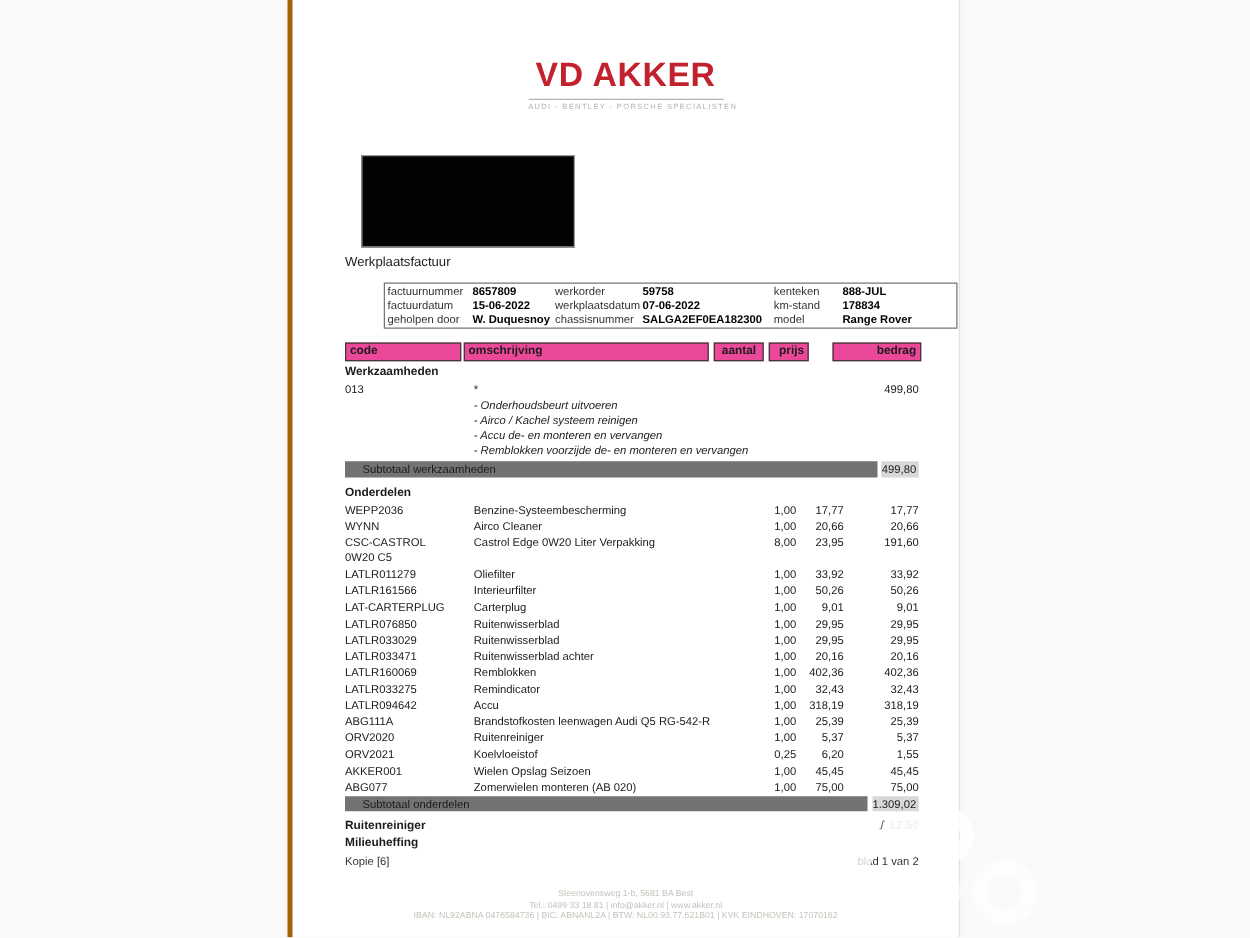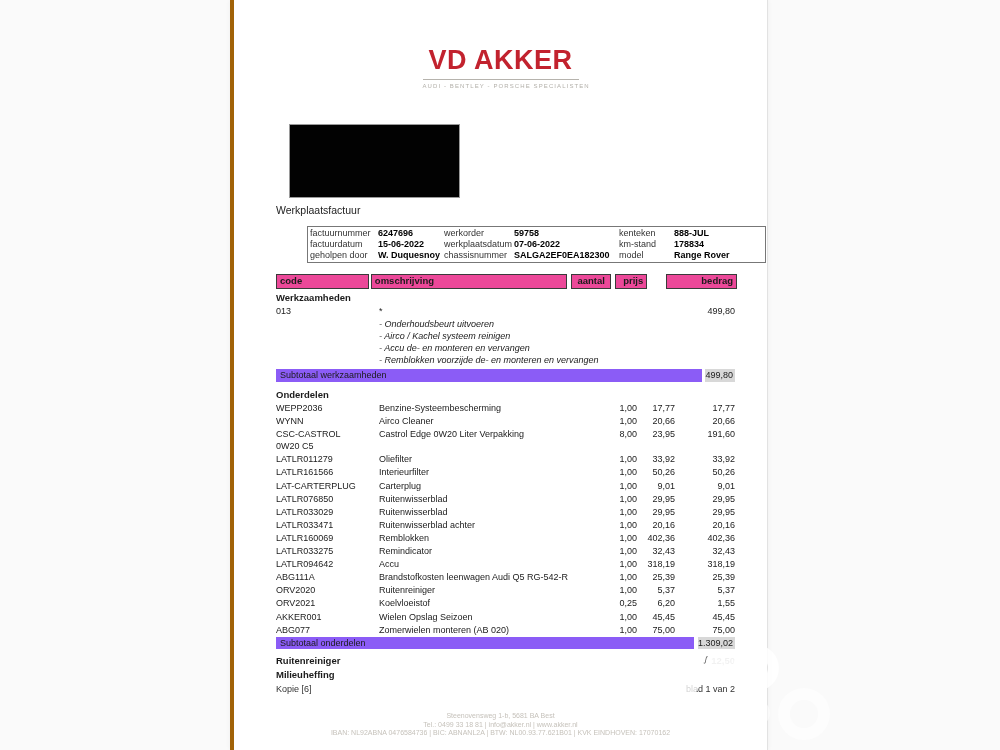--- a/index.html
+++ b/index.html
@@ -38,21 +38,21 @@
   .body-flow{position:absolute;left:42px;top:291px;width:459px;}
   .sec-title{font-size:9.5px;font-weight:bold;line-height:13px;margin-bottom:1px;}
   .prow{display:flex;align-items:flex-start;font-size:9px;line-height:12.2px;margin-bottom:0.9px;}
   .c-code{width:103px;padding-right:14px;}
   .c-desc{width:215px;padding-right:4px;}
   .c-aantal{width:43px;text-align:right;}
   .c-prijs{width:38px;text-align:right;}
   .c-bedrag{width:60px;text-align:right;}
   .work-details{margin-left:103px;font-style:italic;font-size:9px;line-height:11.8px;color:#222;margin-top:2px;margin-bottom:3px;}
   .subbar{display:flex;margin-top:1px;}
-  .subbar .sb-lbl{width:464px;background:#8b5cf6;font-size:9px;line-height:12.5px;padding-left:4px;}
+  .subbar .sb-lbl{width:464px;background:#737373;font-size:9px;line-height:12.5px;padding-left:14px;}
   .subbar .sb-gap{width:4px;}
   .subbar .sb-val{flex:1;background:#d8d8d8;text-align:right;font-size:9px;line-height:12.5px;padding-right:2px;}
   .onderdelen-title{margin-top:6px;}
   .trow{display:flex;font-weight:bold;font-size:9.5px;line-height:13.5px;}
   .trow .t-lbl{flex:1;}
   .trow .t-val{width:60px;text-align:right;}
   .trow.first{margin-top:5px;}
   
   .kopie-row{position:absolute;left:42px;top:684px;width:459px;display:flex;
              justify-content:space-between;font-size:9px;color:#333;}
@@ -83,21 +83,21 @@
       </div>
     </div>
 
     <div class="redacted"></div>
 
     <div class="doc-title">Werkplaatsfactuur</div>
 
     <div class="info-table" id="info-table">
         <div class="info-row">
           <span class="info-label">factuurnummer</span>
-          <span class="info-value">6247696</span>
+          <span class="info-value">8657809</span>
           <span class="info-label">werkorder</span>
           <span class="info-value">59758</span>
           <span class="info-label">kenteken</span>
           <span class="info-value">888-JUL</span>
         </div>
         <div class="info-row">
           <span class="info-label">factuurdatum</span>
           <span class="info-value">15-06-2022</span>
           <span class="info-label">werkplaatsdatum</span>
           <span class="info-value">07-06-2022</span>

